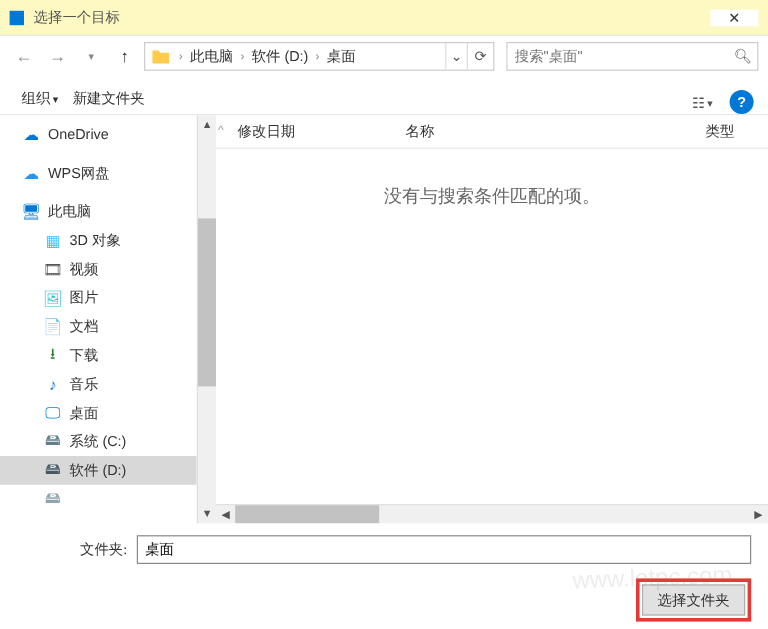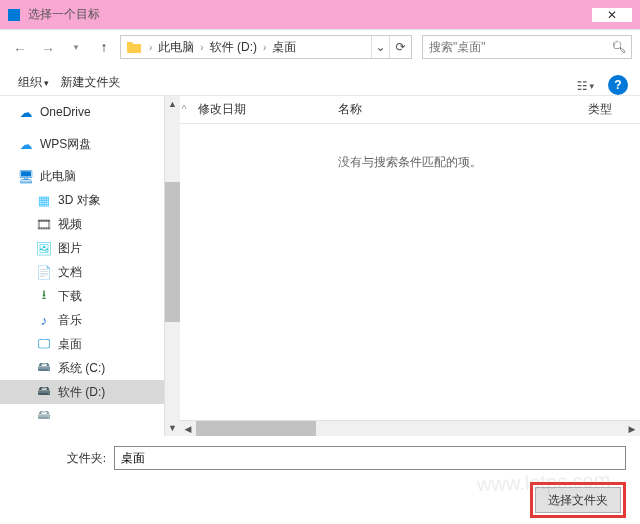--- a/index.html
+++ b/index.html
@@ -1,17 +1,17 @@
 <!DOCTYPE html>
 <html><head>
 <meta charset="utf-8">
 <style>
 * { box-sizing: border-box; margin: 0; padding: 0; font-family: "Microsoft YaHei", "Segoe UI", sans-serif; }
 body { background: #fff; width: 640px; height: 524px; overflow: hidden; position: relative; }
-.titlebar { height: 30px; background: #f9a8d4; border-bottom: 1px solid #e5e5e5; display: flex; align-items: center; padding: 0 8px; color: #555; font-size: 12px; }
+.titlebar { height: 30px; background: #fef9c3; border-bottom: 1px solid #e5e5e5; display: flex; align-items: center; padding: 0 8px; color: #555; font-size: 12px; }
 .titlebar .icon-sq { width: 12px; height: 12px; background: #0078d7; margin-right: 8px; }
 .titlebar .wincontrols { margin-left: auto; display:flex; }
 .titlebar .winbtn { width: 40px; text-align: center; font-size: 12px; color: #333; cursor: default; }
 .titlebar .winbtn.close { background: #fff; color: #333; }
 .navrow { height: 34px; display: flex; align-items: center; padding: 4px 8px; gap: 4px; }
 .navbtn { width: 24px; height: 24px; display: flex; align-items: center; justify-content: center; color: #888; font-size: 14px; }
 .navbtn.active { color: #333; }
 .addrbar { flex: 1; height: 24px; border: 1px solid #ccc; display: flex; align-items: center; background: #fff; font-size: 12px; }
 .addrbar .foldericon { width: 18px; height: 18px; margin: 0 4px; display:flex; align-items:center; justify-content:center; }
 .addrbar .crumb { padding: 0 4px; color: #333; height: 100%; display: flex; align-items: center; }
@@ -33,21 +33,21 @@
 .treeitem.bold { font-weight: 400; }
 .treeitem.selected { background: #d8d8d8; }
 .treeicon { width: 16px; height: 16px; display: flex; align-items: center; justify-content: center; font-size: 13px; }
 .vscroll { width: 16px; background: #f0f0f0; border-left: 1px solid #e0e0e0; display: flex; flex-direction: column; }
 .vscroll .arrow { height: 16px; display:flex; align-items:center; justify-content:center; font-size:9px; color:#555; }
 .vscroll .thumb { background: #c2c2c2; width: 100%; }
 .listpane { flex: 1; display: flex; flex-direction: column; }
 .colhdrs { height: 28px; display: flex; align-items: center; border-bottom: 1px solid #e8e8e8; font-size: 12px; color: #333; }
 .colhdrs .resizeg { width: 8px; text-align:center; color:#999; font-size:10px; }
 .colh { padding: 0 10px; }
-.emptymsg { flex: 1; display: flex; justify-content: center; padding-top: 30px; font-size: 12px; color: #666; }
+.emptymsg { flex: 1; display: flex; justify-content: center; padding-top: 30px; font-size: 15px; color: #666; }
 .listpane .hscroll { height: 16px; background: #f0f0f0; border-top: 1px solid #e0e0e0; display:flex; }
 .hscroll .arrow { width:16px; display:flex; align-items:center; justify-content:center; font-size:9px; color:#555; }
 .hscroll .hthumb { flex:0 0 120px; background:#c2c2c2; }
 .hscroll .htrack { flex:1; }
 .botrow { padding: 10px 14px 6px 14px; display: flex; align-items: center; font-size: 12px; }
 .botrow label { width: 100px; text-align: right; padding-right: 8px; color: #333; font-family: Liberation Serif, serif; }
 .botrow input { flex: 1; height: 24px; border: 1px solid #888; padding: 0 6px; font-size: 12px; outline: none; }
 .btnrow { display: flex; justify-content: flex-end; padding: 6px 14px 14px; gap: 10px; }
 .dlgbtn { min-width: 86px; height: 26px; border: 1px solid #adadad; background: #e1e1e1; font-size: 12px; color: #333; cursor: default; }
 .primarywrap { border: 3px solid #e53935; padding: 2px; }

